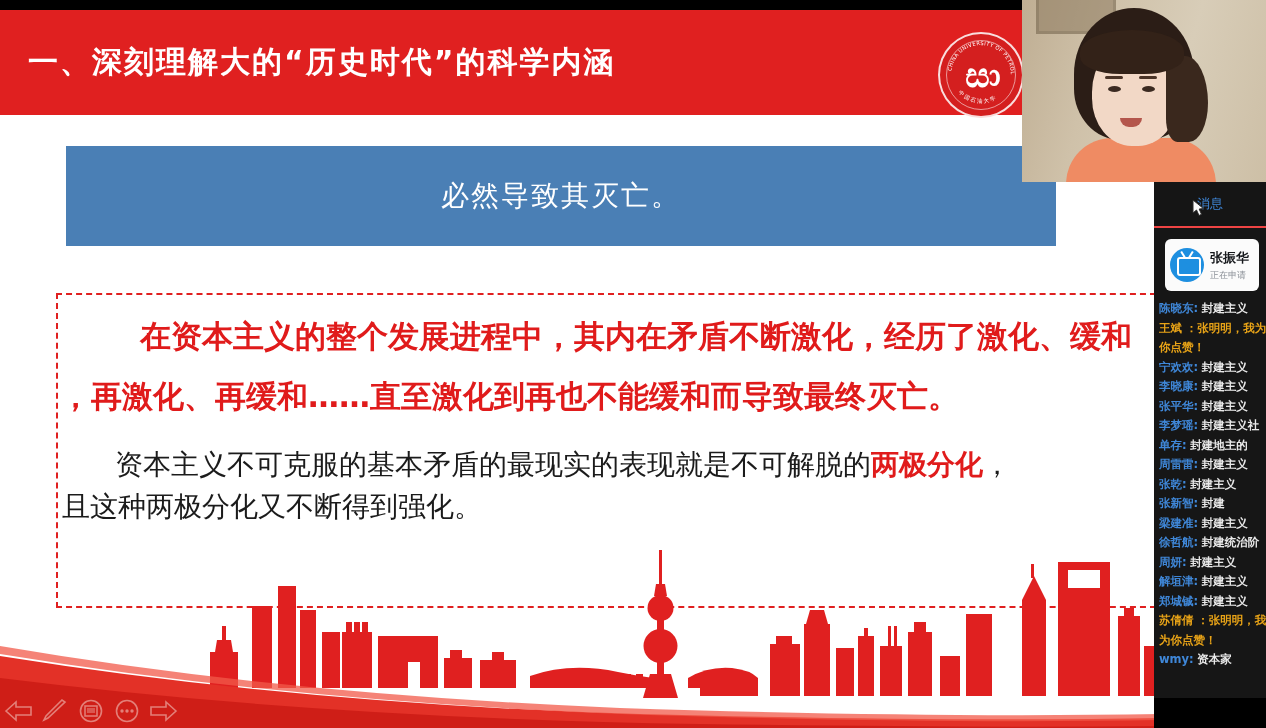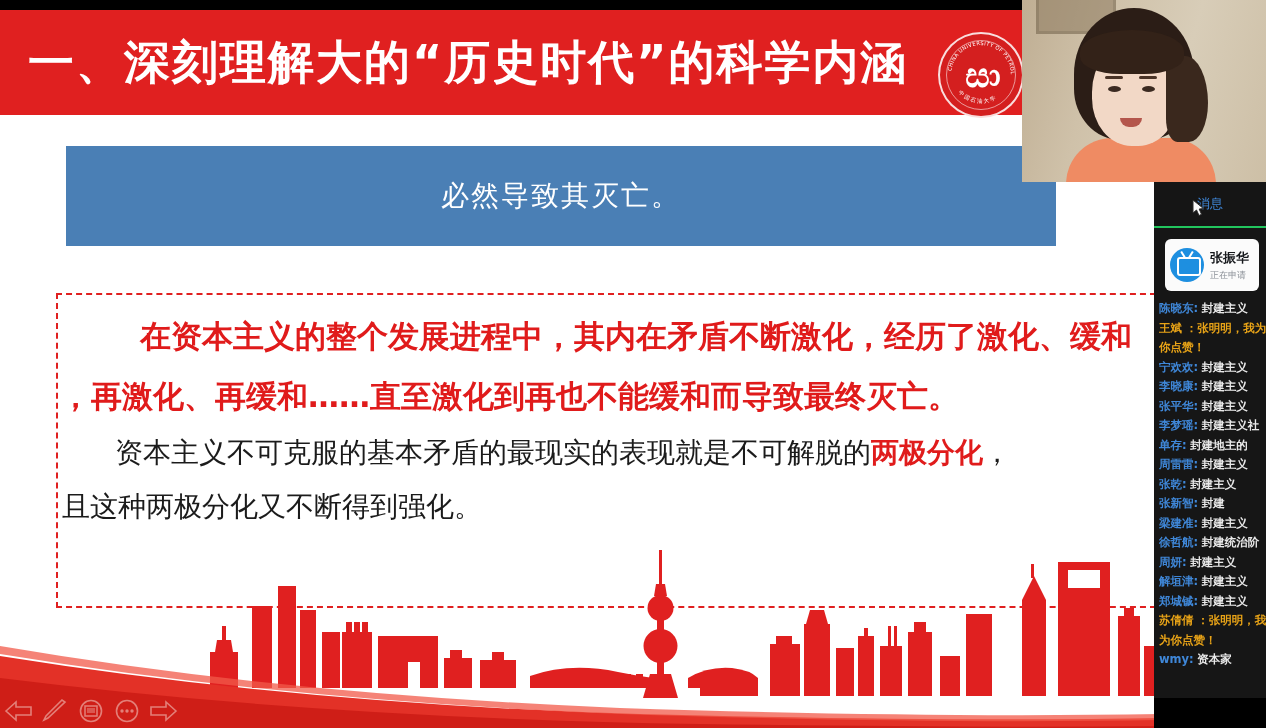--- a/index.html
+++ b/index.html
@@ -6,21 +6,21 @@
   body{width:1266px;height:728px;overflow:hidden;font-family:"Liberation Sans","DejaVu Sans",sans-serif;}
 
   #stage{position:relative;width:1266px;height:728px;background:#000;overflow:hidden;}
 
   
   #slide{position:absolute;left:0;top:10px;width:1160px;height:718px;background:#ffffff;overflow:hidden;}
 
   
   .hdr-bar{position:absolute;left:0;top:0;width:1160px;height:105px;background:#e02020;}
   .hdr-title{position:absolute;left:28px;top:22px;width:880px;color:#ffffff;
-      font-size:46px;font-weight:700;letter-spacing:2px;line-height:60px;white-space:nowrap;
+      font-size:30px;font-weight:700;letter-spacing:2px;line-height:60px;white-space:nowrap;
       font-family:"DejaVu Sans","Liberation Sans",sans-serif;}
 
   
   .seal{position:absolute;left:938px;top:22px;width:82px;height:82px;border-radius:50%;
       border:2px solid rgba(255,255,255,.85);background:#d41f1f;
       display:flex;align-items:center;justify-content:center;overflow:hidden;}
   .seal .ring{position:absolute;left:6px;top:6px;right:6px;bottom:6px;border-radius:50%;
       border:1px solid rgba(255,255,255,.55);}
   .seal .mono{position:relative;color:#fff;font-size:34px;font-weight:700;line-height:1;
       font-family:"DejaVu Serif","Liberation Serif",serif;letter-spacing:-4px;}
@@ -38,21 +38,21 @@
       border:2px dashed #e02020;box-sizing:border-box;}
 
   
   .tx{position:absolute;white-space:nowrap;font-family:"DejaVu Sans","Liberation Sans",sans-serif;}
   .tx.red{color:#e01b1b;font-weight:700;font-size:31px;letter-spacing:0px;}
   .tx.blk{color:#1b1b1b;font-weight:400;font-size:28px;letter-spacing:0px;}
   .tx .hl{color:#e01b1b;font-weight:700;}
 
   #line1{left:140px;top:306px;}
   #line2{left:60px;top:366px;}
-  #line3{left:115px;top:424px;}
+  #line3{left:115px;top:436px;}
   #line4{left:62px;top:478px;}
 
   
   .skyline{position:absolute;left:0;bottom:0;width:1160px;height:200px;}
 
   
   .ppt-bar{position:absolute;left:4px;bottom:4px;display:flex;align-items:center;gap:6px;opacity:.55;}
   .ppt-bar svg{display:block;}
 
   
@@ -71,21 +71,21 @@
   .wc-eye.l{left:86px;top:86px;}
   .wc-eye.r{left:120px;top:86px;}
   .wc-brow{position:absolute;width:18px;height:3px;border-radius:3px;background:#4a3326;}
   .wc-brow.l{left:83px;top:76px;}
   .wc-brow.r{left:117px;top:76px;}
   .wc-mouth{position:absolute;left:98px;top:118px;width:22px;height:9px;border-radius:0 0 12px 12px;background:#b4564c;}
   .wc-body{position:absolute;left:44px;top:138px;width:150px;height:46px;border-radius:46px 46px 0 0;background:#ef8b63;}
 
   
   #chat{position:absolute;left:1154px;top:182px;width:112px;height:516px;background:#161616;overflow:hidden;}
-  .chat-hdr{position:relative;height:44px;border-bottom:2px solid #22c55e;background:#151515;
+  .chat-hdr{position:relative;height:44px;border-bottom:2px solid #ef4444;background:#151515;
       display:flex;align-items:center;justify-content:center;}
   .chat-hdr .ttl{color:#3f87d8;font-size:13px;font-family:"DejaVu Sans","Liberation Sans",sans-serif;}
   .cursor{position:absolute;left:38px;top:17px;}
 
   .notif{margin:11px 7px 6px 11px;background:#fbfbfb;border-radius:6px;height:52px;
       display:flex;align-items:center;padding-left:5px;box-sizing:border-box;overflow:hidden;}
   .notif .ic{width:34px;height:34px;border-radius:50%;background:#1e8fe0;flex:0 0 auto;position:relative;}
   .notif .ic .tv{position:absolute;left:7px;top:9px;width:20px;height:15px;border:2.5px solid #fff;border-radius:3px;}
   .notif .ic .ant1,.notif .ic .ant2{position:absolute;width:2px;height:7px;background:#fff;top:3px;}
   .notif .ic .ant1{left:12px;transform:rotate(-32deg);}

